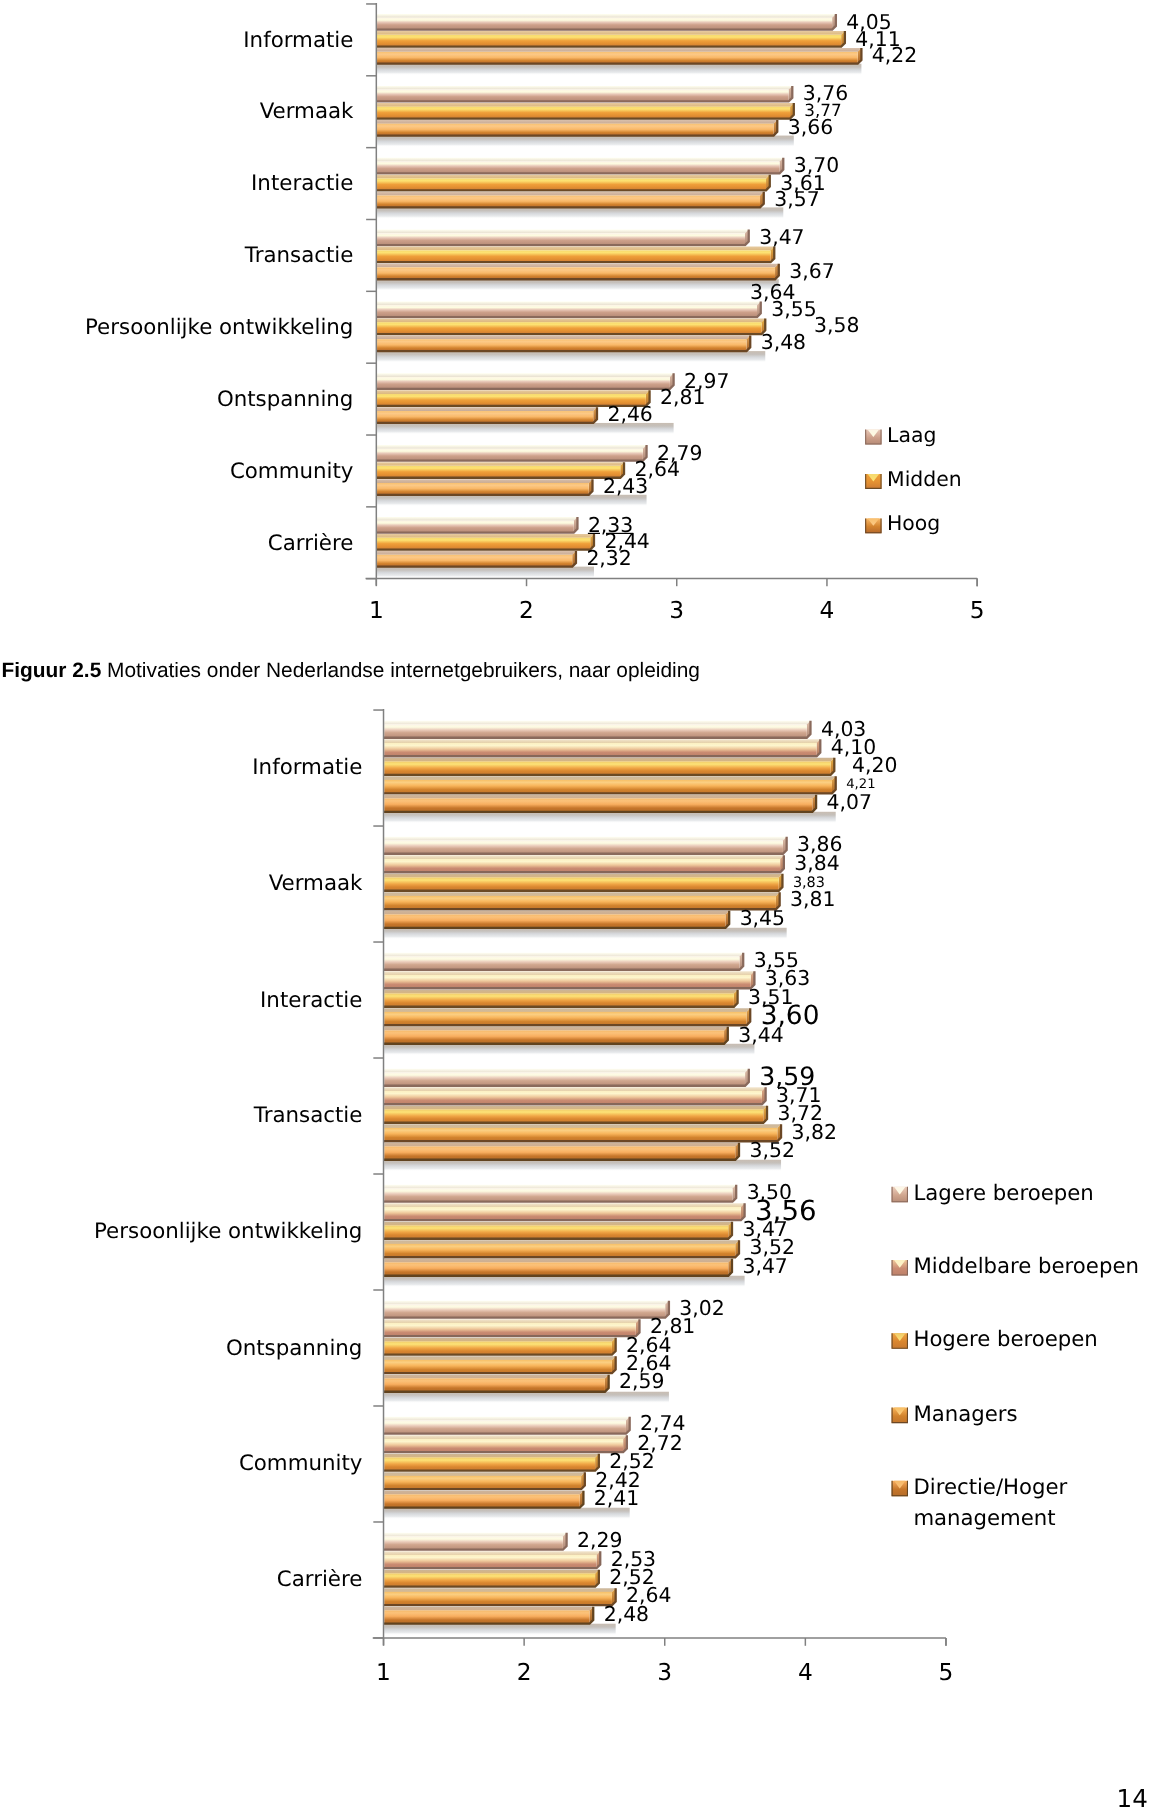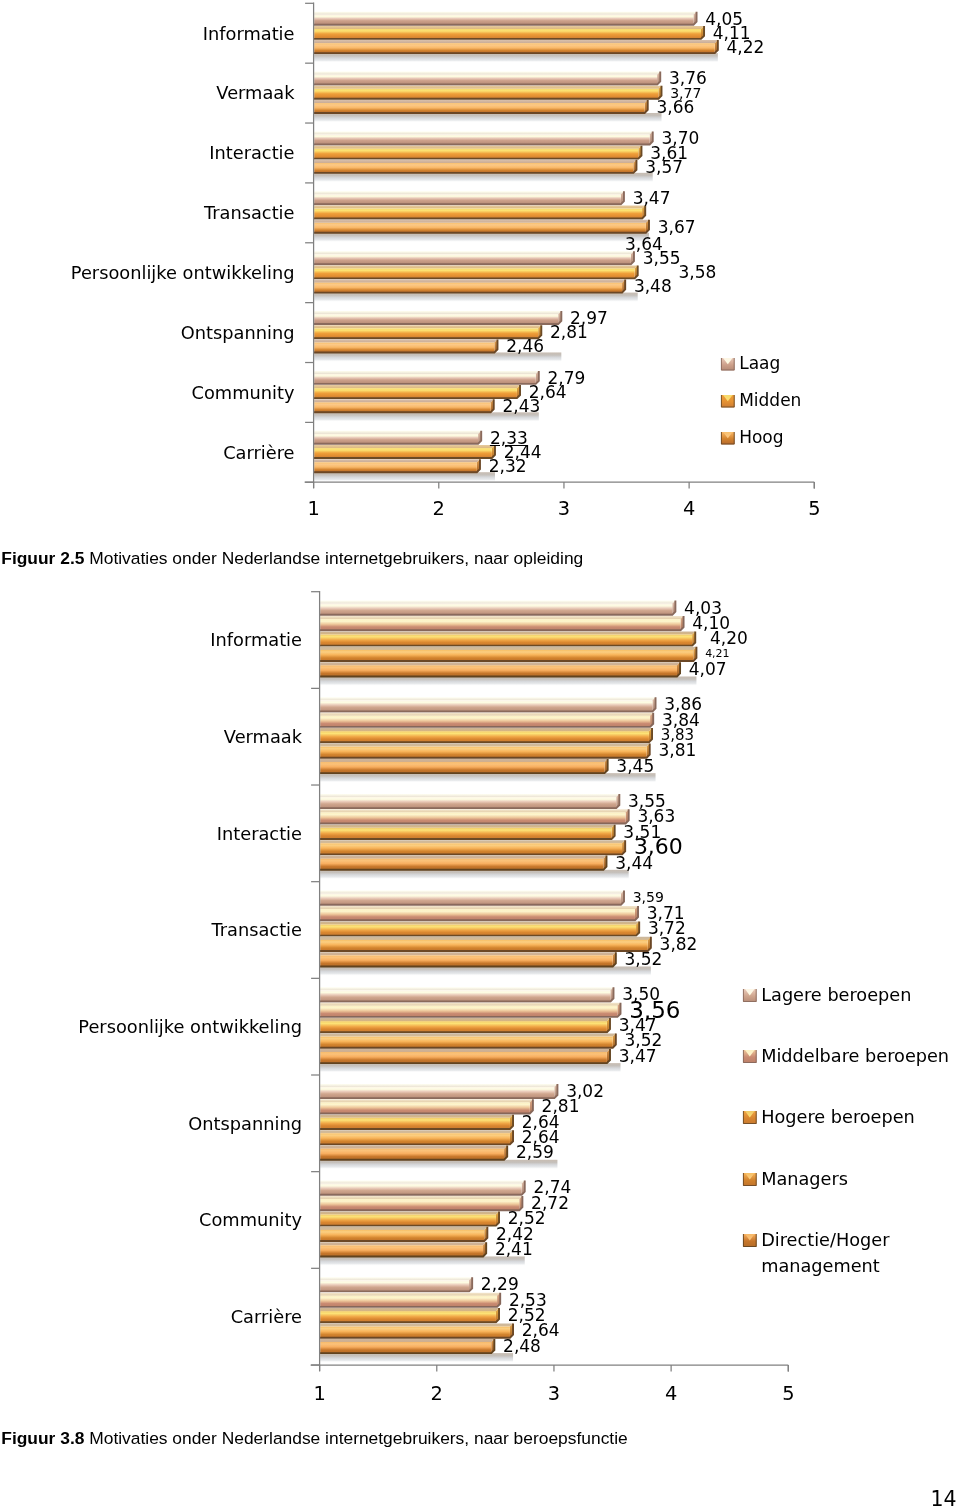--- a/index.html
+++ b/index.html
@@ -730,29 +730,29 @@
       <div class="catlabel" style="font-size: 17.8px; line-height: 21.36px; right: 658px; top: 1112.65px; color: rgb(0, 0, 0);">Ontspanning</div>
       <div class="catlabel" style="font-size: 17.8px; line-height: 21.36px; right: 658px; top: 1209.31px; color: rgb(0, 0, 0);">Community</div>
       <div class="catlabel" style="font-size: 17.8px; line-height: 21.36px; right: 658px; top: 1305.97px; color: rgb(0, 0, 0);">Carrière</div>
       <div class="vallabel" style="font-size: 17px; line-height: 20.4px; left: 684.104px; top: 597.5px;">4,03</div>
       <div class="vallabel" style="font-size: 17px; line-height: 20.4px; left: 692.28px; top: 612.92px;">4,10</div>
       <div class="vallabel" style="font-size: 17px; line-height: 20.4px; left: 710px; top: 628.34px; text-align: right;">4,20</div>
       <div class="vallabel" style="font-size: 11px; line-height: 20.4px; left: 705.128px; top: 643.76px;">4,21</div>
       <div class="vallabel" style="font-size: 17px; line-height: 20.4px; left: 688.776px; top: 659.18px;">4,07</div>
       <div class="vallabel" style="font-size: 17px; line-height: 20.4px; left: 664.248px; top: 694.16px;">3,86</div>
       <div class="vallabel" style="font-size: 17px; line-height: 20.4px; left: 661.912px; top: 709.58px;">3,84</div>
-      <div class="vallabel" style="font-size: 15px; line-height: 20.4px; left: 660.744px; top: 725px;">3,83</div>
+      <div class="vallabel" style="font-size: 12px; line-height: 20.4px; left: 660.744px; top: 725px;">3,83</div>
       <div class="vallabel" style="font-size: 17px; line-height: 20.4px; left: 658.408px; top: 740.42px;">3,81</div>
       <div class="vallabel" style="font-size: 17px; line-height: 20.4px; left: 616.36px; top: 755.84px;">3,45</div>
       <div class="vallabel" style="font-size: 17px; line-height: 20.4px; left: 628.04px; top: 790.82px;">3,55</div>
       <div class="vallabel" style="font-size: 17px; line-height: 20.4px; left: 637.384px; top: 806.24px;">3,63</div>
       <div class="vallabel" style="font-size: 17px; line-height: 20.4px; left: 623.368px; top: 821.66px;">3,51</div>
       <div class="vallabel" style="font-size: 22px; line-height: 20.4px; left: 633.88px; top: 837.08px;">3,60</div>
       <div class="vallabel" style="font-size: 17px; line-height: 20.4px; left: 615.192px; top: 852.5px;">3,44</div>
-      <div class="vallabel" style="font-size: 14px; line-height: 20.4px; left: 632.712px; top: 887.48px;">3,59</div>
+      <div class="vallabel" style="font-size: 21px; line-height: 20.4px; left: 632.712px; top: 887.48px;">3,59</div>
       <div class="vallabel" style="font-size: 17px; line-height: 20.4px; left: 646.728px; top: 902.9px;">3,71</div>
       <div class="vallabel" style="font-size: 17px; line-height: 20.4px; left: 647.896px; top: 918.32px;">3,72</div>
       <div class="vallabel" style="font-size: 17px; line-height: 20.4px; left: 659.576px; top: 933.74px;">3,82</div>
       <div class="vallabel" style="font-size: 17px; line-height: 20.4px; left: 624.536px; top: 949.16px;">3,52</div>
       <div class="vallabel" style="font-size: 17px; line-height: 20.4px; left: 622.2px; top: 984.14px;">3,50</div>
       <div class="vallabel" style="font-size: 23px; line-height: 20.4px; left: 629.208px; top: 999.56px;">3,56</div>
       <div class="vallabel" style="font-size: 17px; line-height: 20.4px; left: 618.696px; top: 1014.98px;">3,47</div>
       <div class="vallabel" style="font-size: 17px; line-height: 20.4px; left: 624.536px; top: 1030.4px;">3,52</div>
       <div class="vallabel" style="font-size: 17px; line-height: 20.4px; left: 618.696px; top: 1045.82px;">3,47</div>
       <div class="vallabel" style="font-size: 17px; line-height: 20.4px; left: 566.136px; top: 1080.8px;">3,02</div>
@@ -900,15 +900,14 @@
             </linearGradient>
           </defs>
           <rect x="0" y="0" width="13.6" height="12.9" fill="url(#lgdk14)"></rect>
           <path d="M 2 0 L 6.8 6.45 L 11.6 0 Z" fill="url(#lgt14)"></path>
           <path d="M 0.4 0 L 0.4 12.5 L 13.2 12.5 L 13.2 0" fill="none" stroke="#61431f" stroke-width="0.9"></path>
         </svg>
         <div class="legend-tx" style="left: 18px; top: -5.1px; font-size: 17.7px; line-height: 26px; width: 200px;">Directie/Hoger management</div>
       </div>
     </div>
     <div class="caption" style="left: 1.3px; top: 548.3px;"><span class="b">Figuur 2.5</span><span class="r"> Motivaties onder Nederlandse internetgebruikers, naar opleiding</span></div>
-    <div class="caption" style="left: 1.3px; top: 1428px;"><span class="b">Figuur 3.8</span><span class="r"> Motivaties onder Nederlandse internetgebruikers, naar beroepsfunctie</span></div>
     <div class="pagenum" style="right: 3.5px; top: 1486.5px; font-size: 20.5px; line-height: 24px;">14</div>
   </div>
 
 </body></html>

